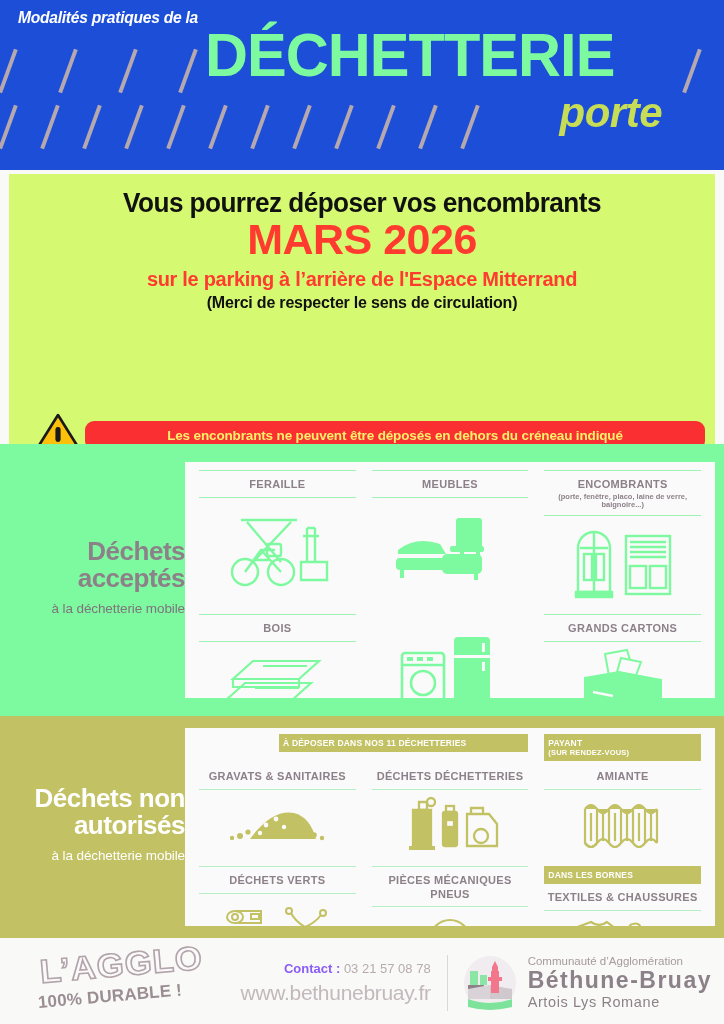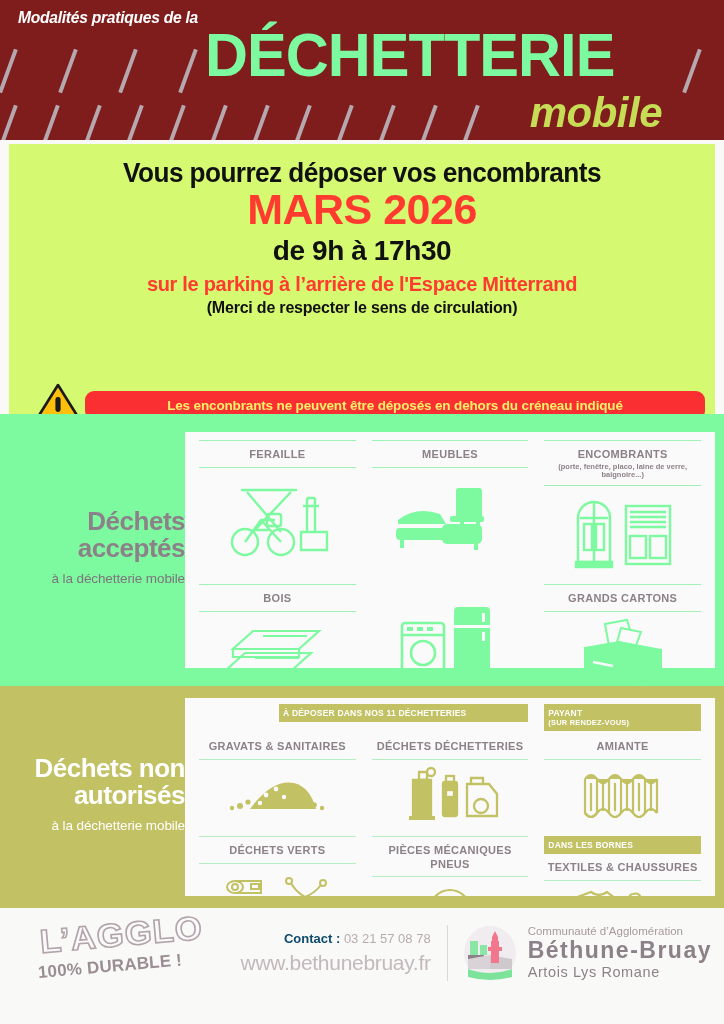--- a/index.html
+++ b/index.html
@@ -7,22 +7,22 @@
     width: 724px; height: 1024px;
     font-family: "Liberation Sans", sans-serif;
     background: #f9f9f7;
     overflow: hidden;
   }
   .poster { position: relative; width: 724px; height: 1024px; background:#f9f9f7; }
 
   
   .header {
     position: relative;
-    height: 140px;
-    background: #7f1d1d;
+    height: 170px;
+    background: #1d4ed8;
     overflow: hidden;
   }
   .stripes { position:absolute; inset:0; pointer-events:none; }
   .stripe {
     position: absolute;
     width: 4px; height: 46px;
     background: #b5a8ae;
     transform: rotate(20deg);
   }
   .header-kicker {
@@ -191,21 +191,21 @@
     transform: rotate(-5deg);
     transform-origin: left center;
     margin-top: 2px; margin-left: 20px;
     letter-spacing: 0.2px;
   }
   .contact-block {
     flex: 1 1 auto; text-align: right;
     padding-right: 16px; color:#b7abb1;
   }
   .contact-line { font-size: 13px; line-height: 1.45; }
-  .contact-line b { color:#0c4a6e; }
+  .contact-line b { color:#8b5cf6; }
   .contact-url { font-size: 21px; color:#c3b8bd; margin-top: 2px; letter-spacing:-0.3px; }
   .vdiv { width: 1px; height: 56px; background: #ddd5d8; flex: 0 0 1px; }
   .cab { display:flex; align-items:center; gap:10px; padding-left: 14px; flex:0 0 auto; }
   .cab-text { line-height: 1.12; }
   .cab-1 { font-size: 11.5px; color:#a79aa0; }
   .cab-2 { font-size: 23px; font-weight: bold; color:#8d8189; letter-spacing: 1.5px; }
   .cab-3 { font-size: 14.5px; color:#8d8189; letter-spacing: 0.6px; }
 </style>
 </head>
 <body>
@@ -227,28 +227,27 @@
       <div class="stripe" style="left:216px;top:104px;"></div>
       <div class="stripe" style="left:258px;top:104px;"></div>
       <div class="stripe" style="left:300px;top:104px;"></div>
       <div class="stripe" style="left:342px;top:104px;"></div>
       <div class="stripe" style="left:384px;top:104px;"></div>
       <div class="stripe" style="left:426px;top:104px;"></div>
       <div class="stripe" style="left:468px;top:104px;"></div>
     </div>
     <div class="header-kicker">Modalités pratiques de la</div>
     <div class="header-title">DÉCHETTERIE</div>
-    <div class="header-sub">mobile</div>
+    <div class="header-sub">porte</div>
   </div>
 
   <div class="lime-wrap">
     <div class="lime">
       <div class="line1">Vous pourrez déposer vos encombrants</div>
       <div class="line-date" style="margin-top:-2px">MARS 2026</div>
-      <div class="line-hours">de 9h à 17h30</div>
       <div class="line-place">sur le parking à l’arrière  de l'Espace Mitterrand</div>
       <div class="line-note">(Merci de respecter le sens de circulation)</div>
 
       <div class="warn-row">
         <svg class="warn-tri" viewBox="0 0 54 46">
           <path d="M27 3 L52 43 L2 43 Z" fill="#fcc00a" stroke="#1a1a1a" stroke-width="2.6" stroke-linejoin="round"></path>
           <rect x="24.4" y="15" width="5.2" height="15" rx="2.4" fill="#1a1a1a"></rect>
           <circle cx="27" cy="36" r="3" fill="#1a1a1a"></circle>
         </svg>
         <div class="warn-banner">Les enconbrants ne peuvent être déposés en dehors du créneau indiqué</div>

